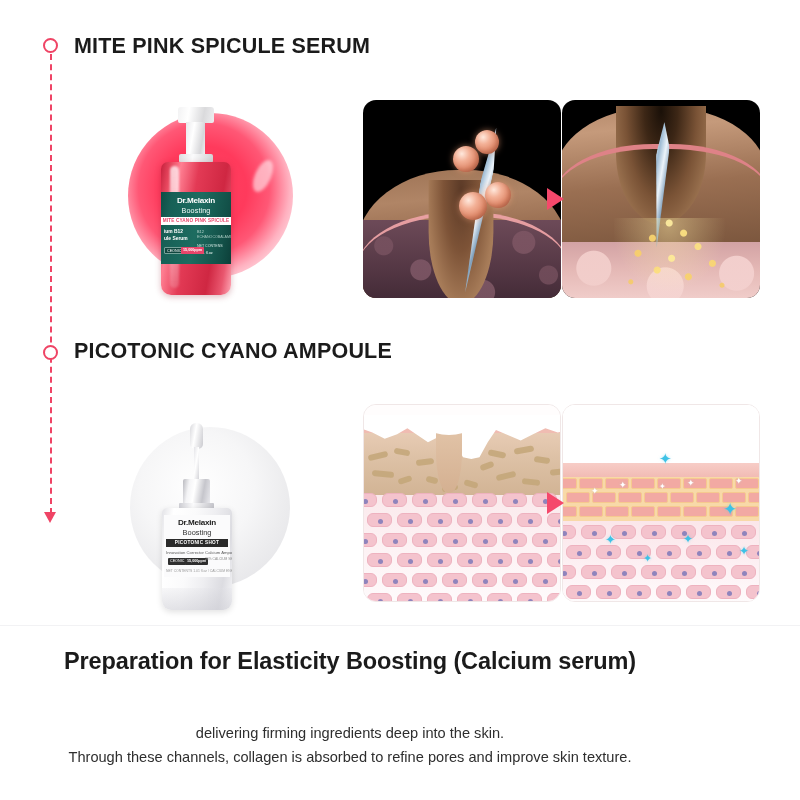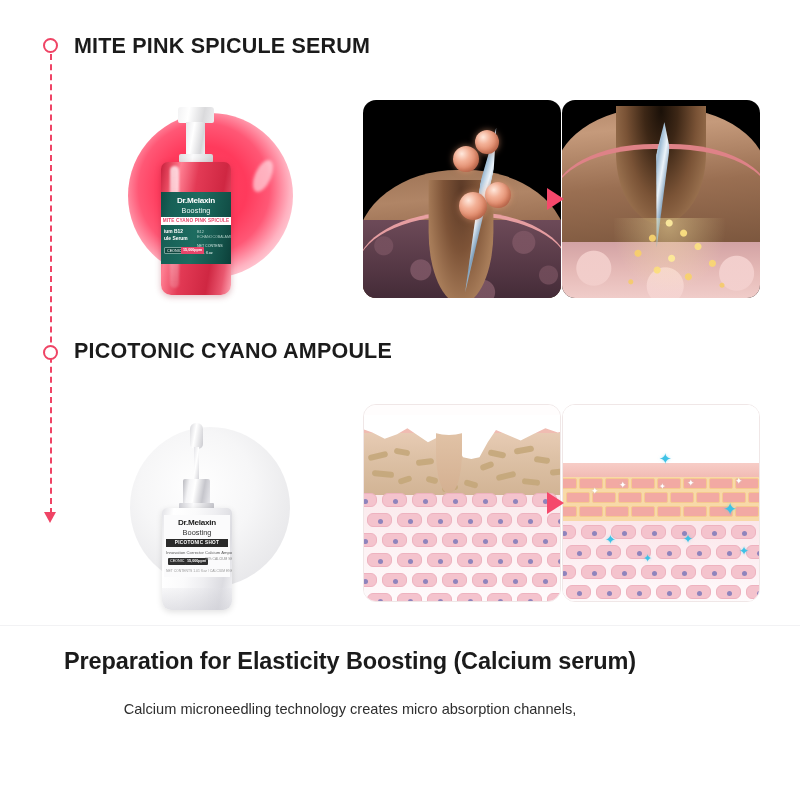--- a/index.html
+++ b/index.html
@@ -824,18 +824,19 @@
       <span class="spark w" style="left: 96px; top: 78px; font-size: 8px; position: absolute; z-index: 5;">✦</span>
       <span class="spark w" style="left: 124px; top: 74px; font-size: 9px; position: absolute; z-index: 5;">✦</span>
       <span class="spark w" style="left: 172px; top: 72px; font-size: 9px; position: absolute; z-index: 5;">✦</span>
     </div>
 
   <div class="divider"></div>
 
   <div class="bottom">
     <h2>Preparation for Elasticity Boosting (Calcium serum)</h2>
     <p>
-      <span>Calcium microneedling technology creates micro absorption channels,</span><br>
       <br>
+      <span>delivering firming ingredients deep into the skin.</span><br>
+      <span>Through these channels, collagen is absorbed to refine pores and improve skin texture.</span>
     </p>
   </div>
 
 </div>
 
 </body></html>

